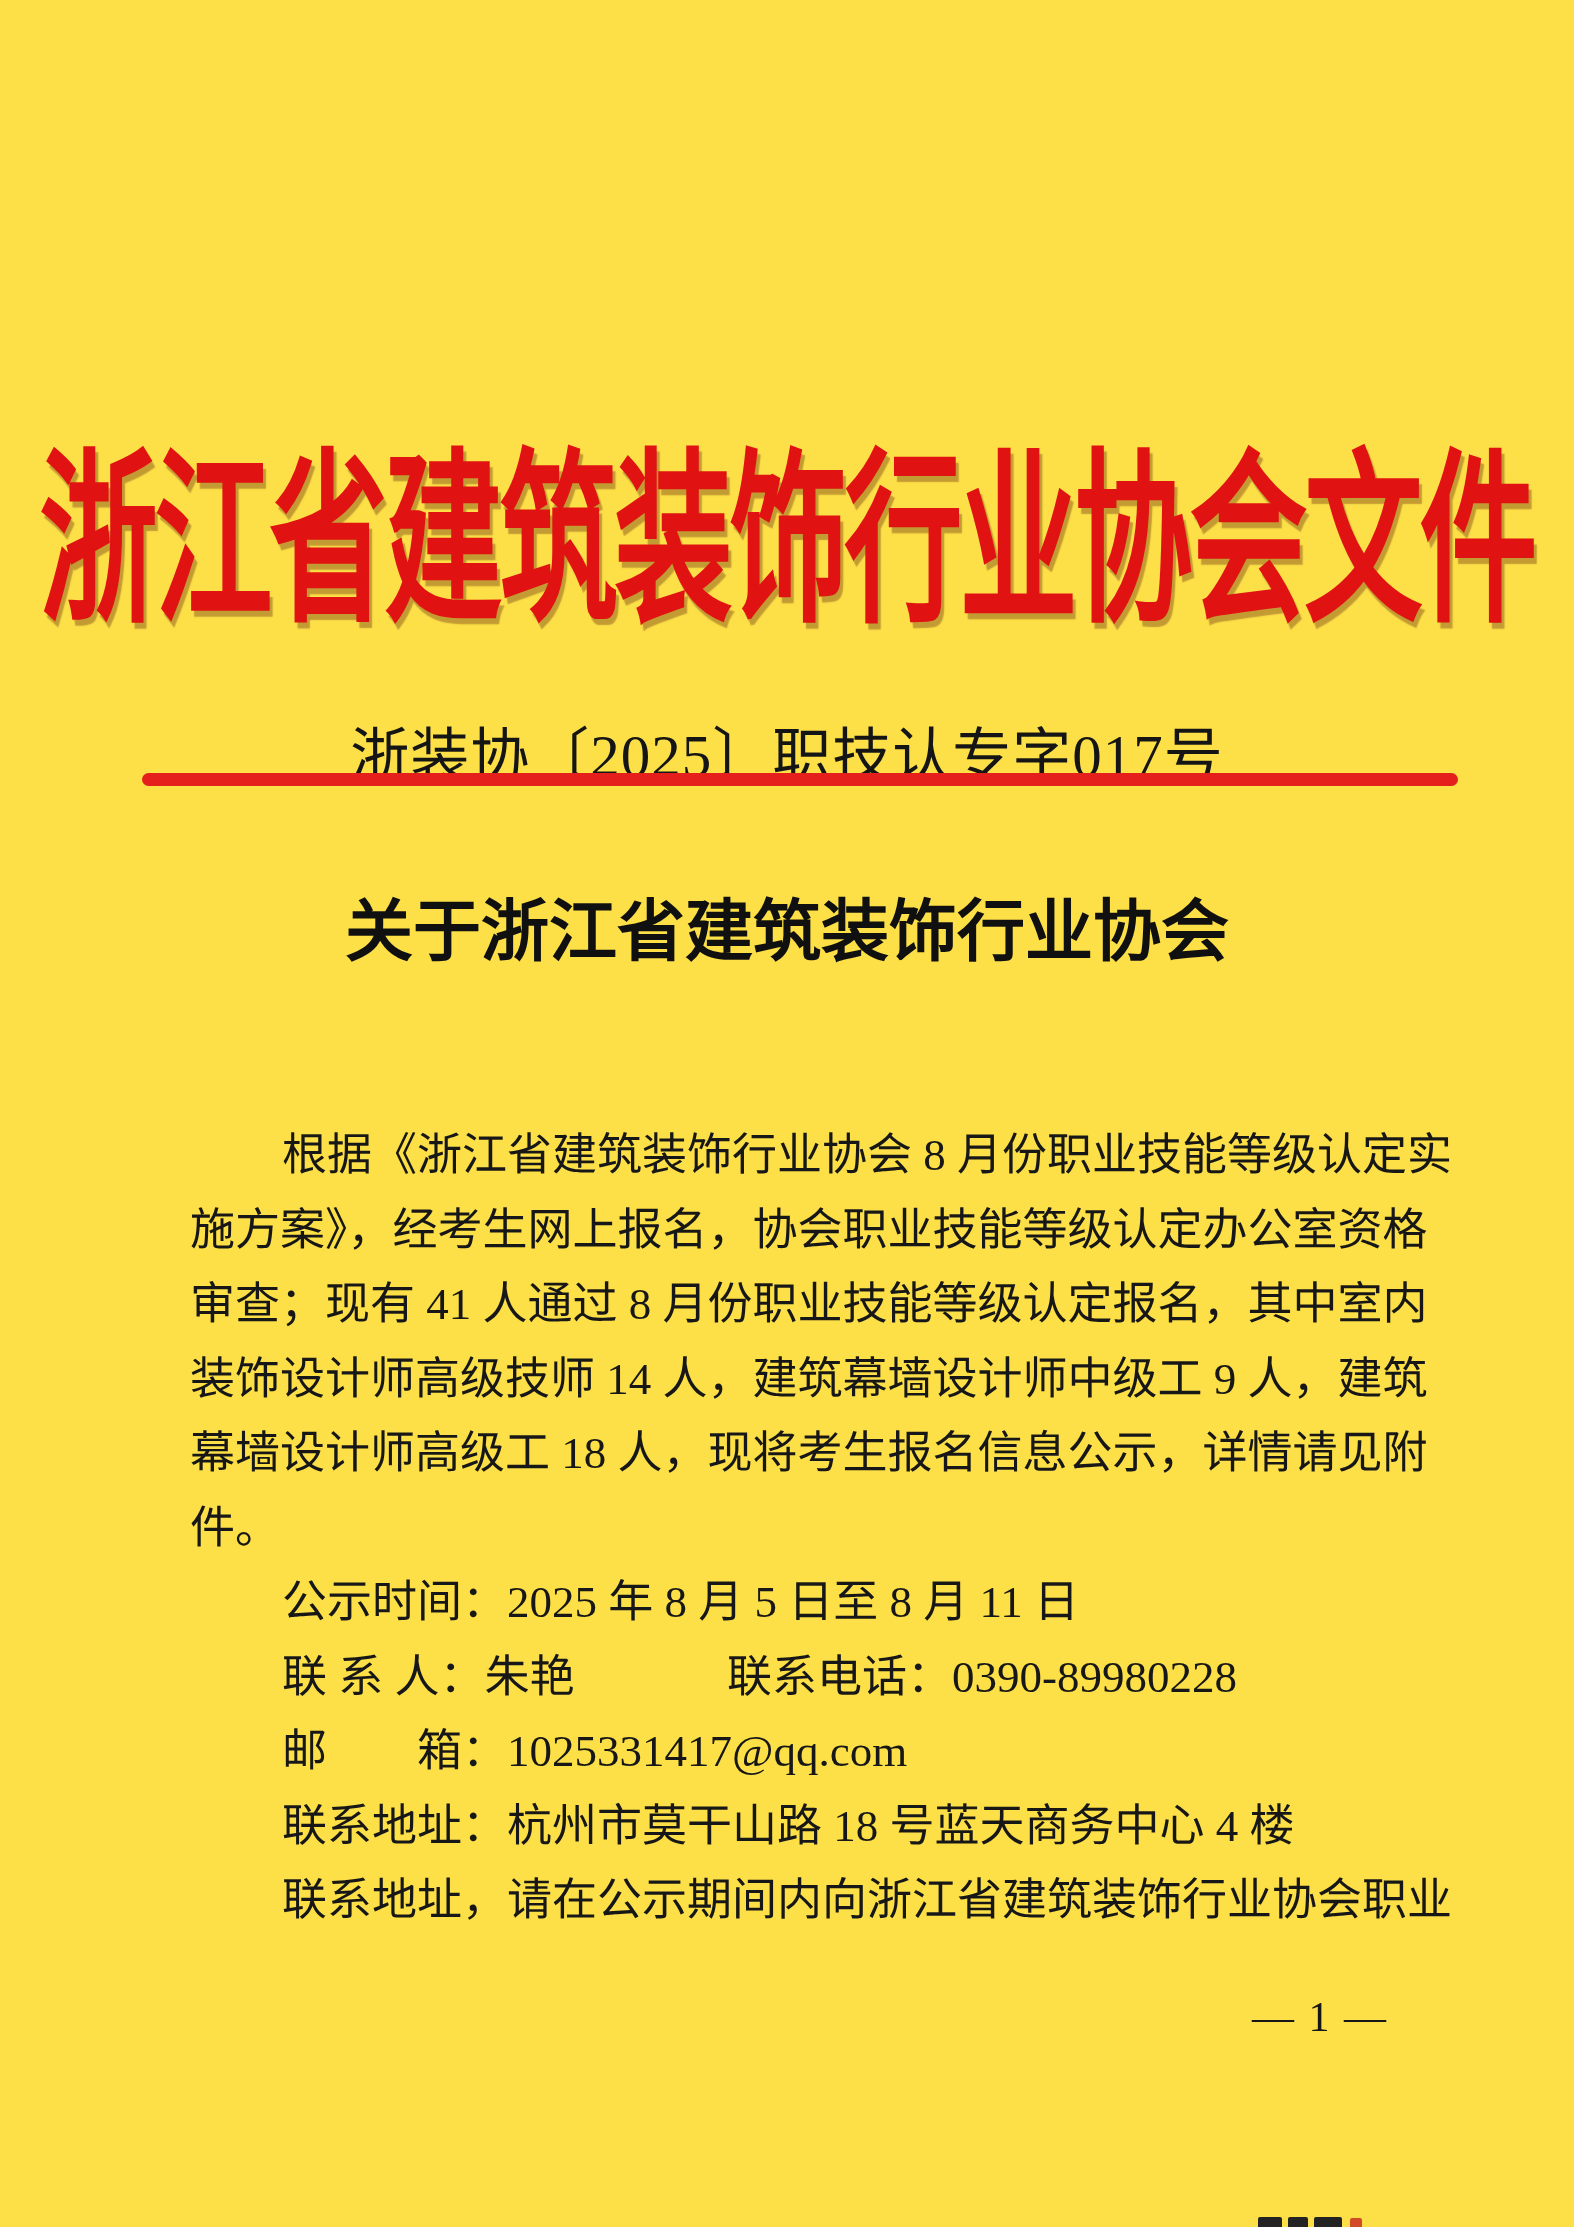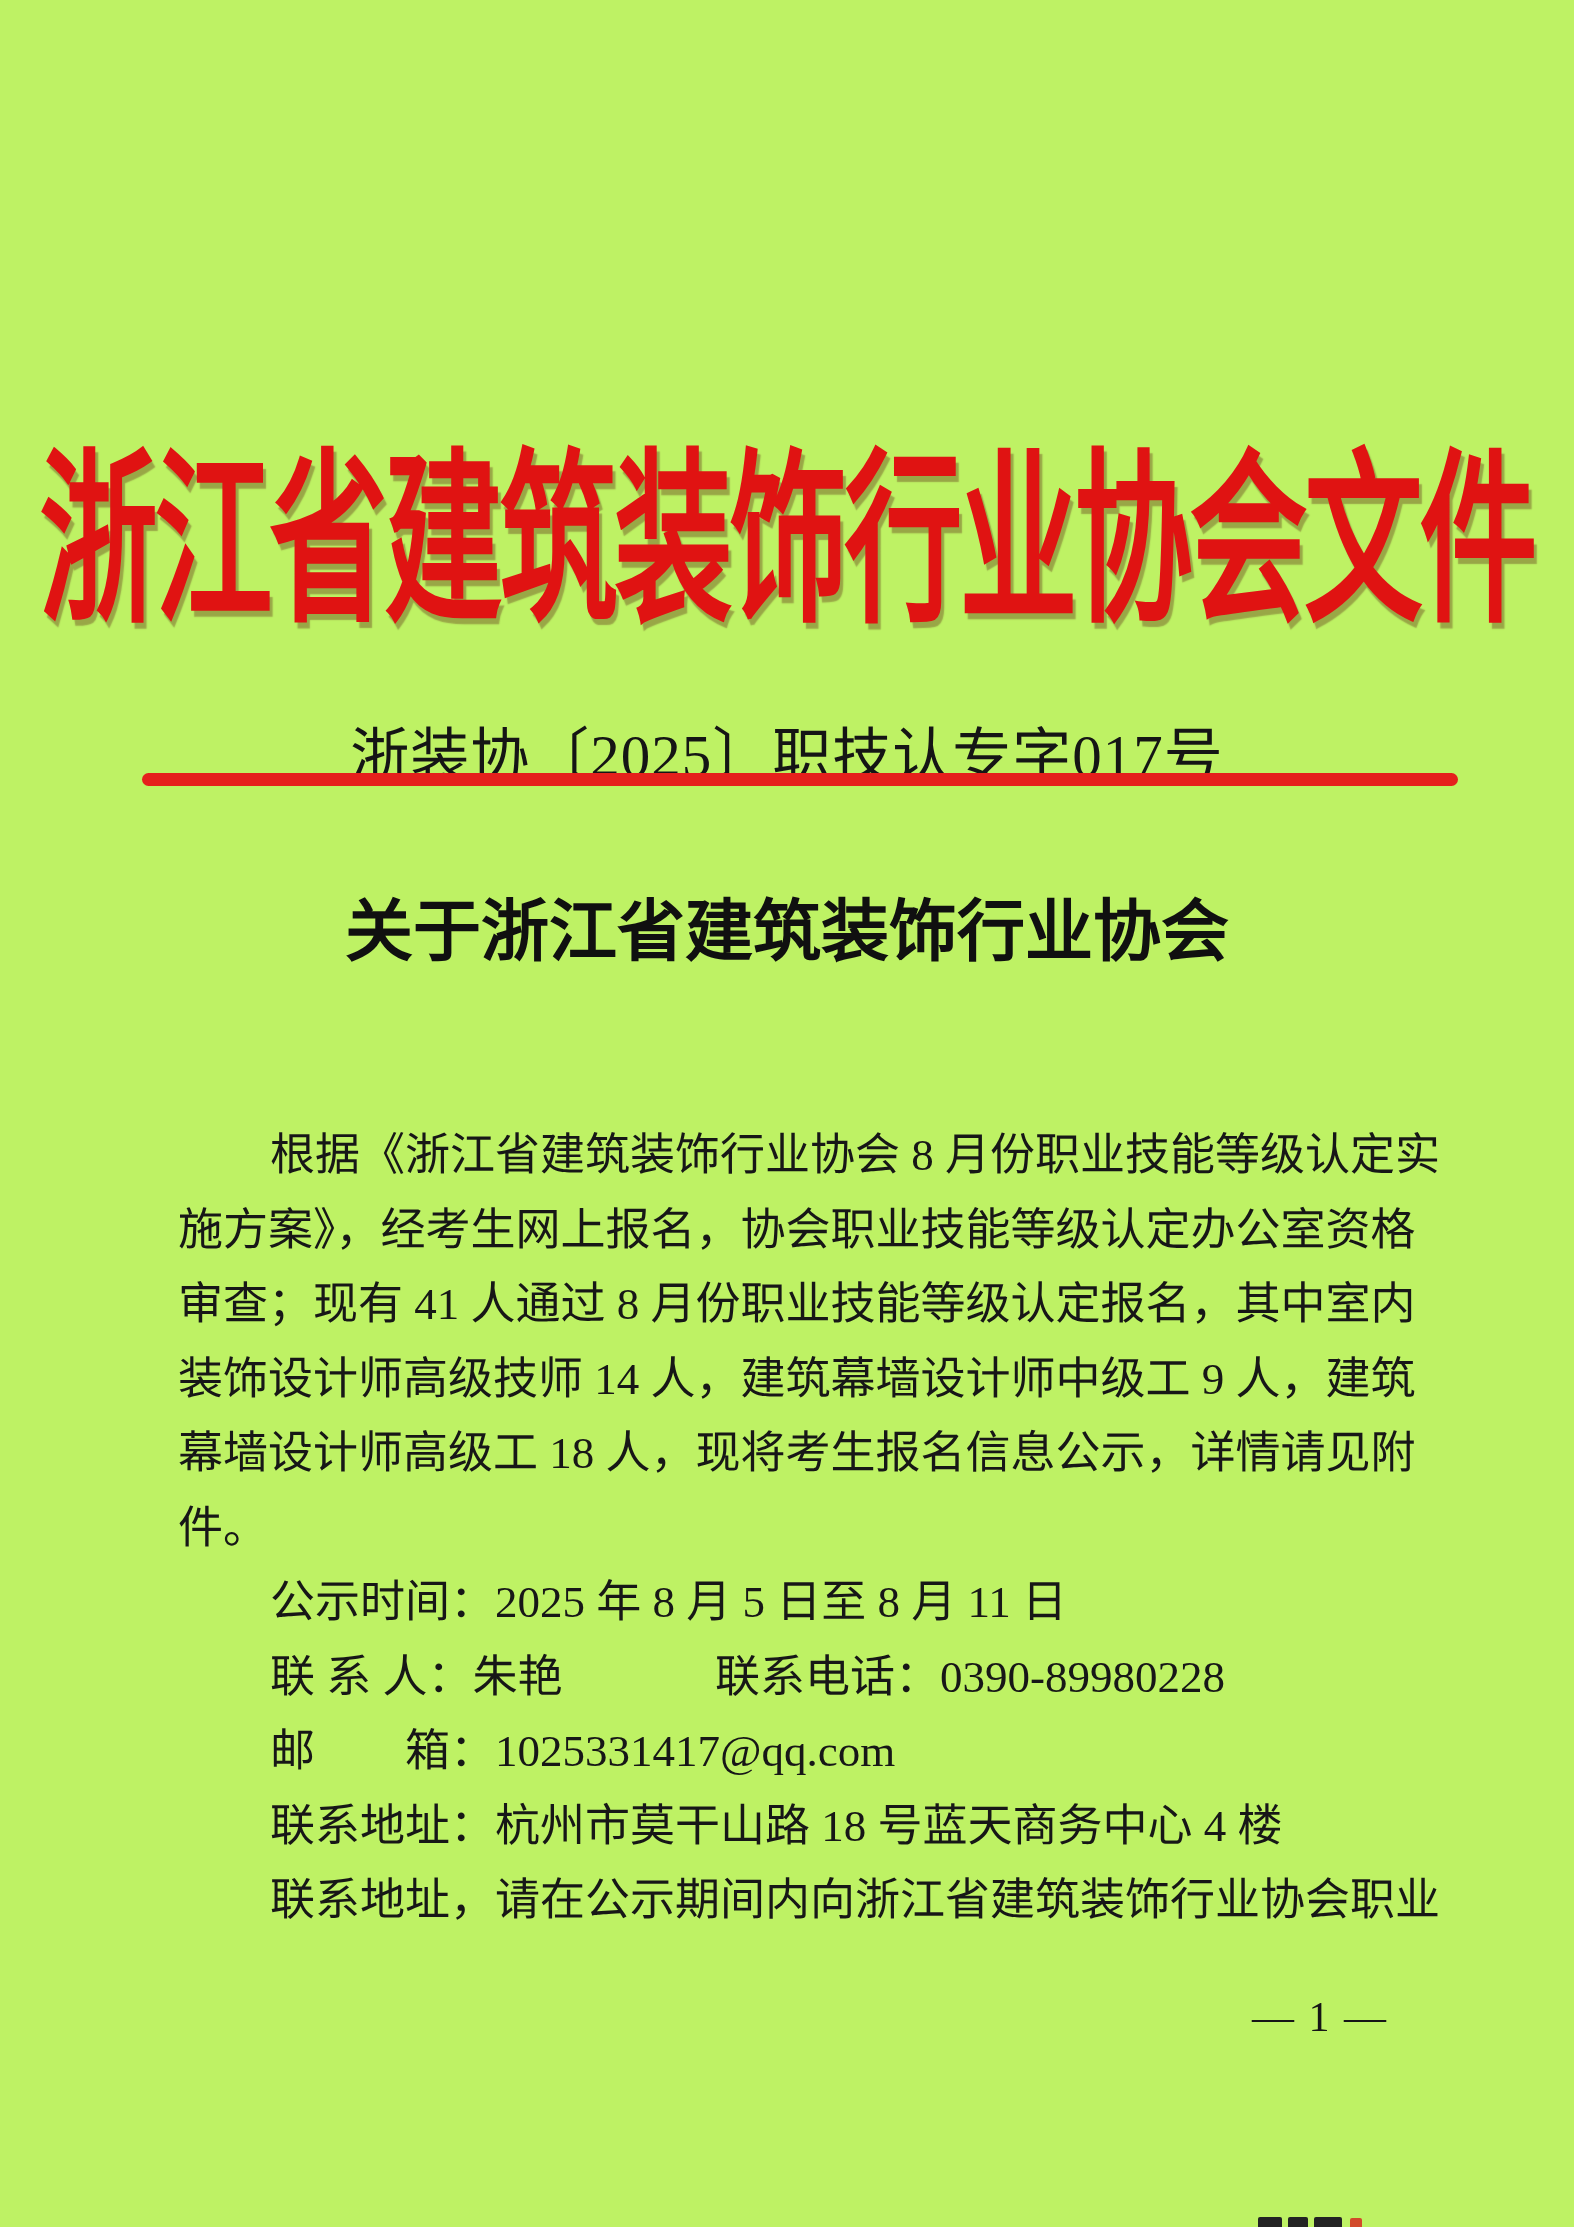--- a/index.html
+++ b/index.html
@@ -6,21 +6,21 @@
   html, body {
     margin: 0;
     padding: 0;
     background: #9a9a9a;
   }
   .page {
     position: relative;
     width: 1574px;
     height: 2227px;
     margin: 0 auto;
-    background: #bef264;
+    background: #fde047;
     overflow: hidden;
     font-family: "Liberation Serif", "DejaVu Serif", serif;
     color: #1a1a1a;
   }
 
   
   .letterhead {
     position: absolute;
     top: 408px;
     left: 0;
@@ -75,21 +75,21 @@
     font-weight: bold;
     font-size: 68px;
     line-height: 88px;
     color: #101010;
     white-space: nowrap;
   }
 
   
   .content {
     position: absolute;
-    left: 178px;
+    left: 190px;
     top: 1118px;
     width: 1215px;
     font-size: 45px;
     line-height: 74.5px;
     white-space: nowrap;
     color: #171717;
   }
   .content .line { height: 74.5px; }
   .content .indent { padding-left: 92px; }
   .row-person { position: relative; }

